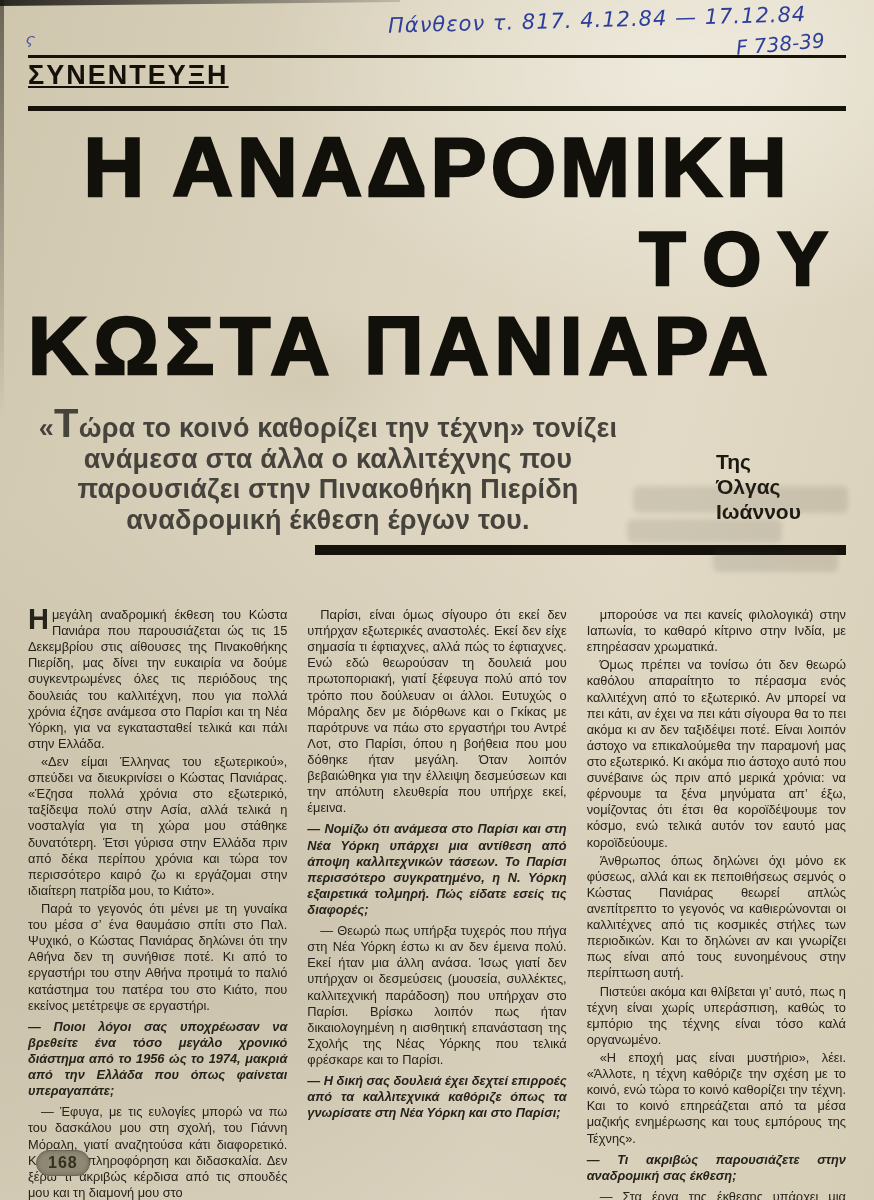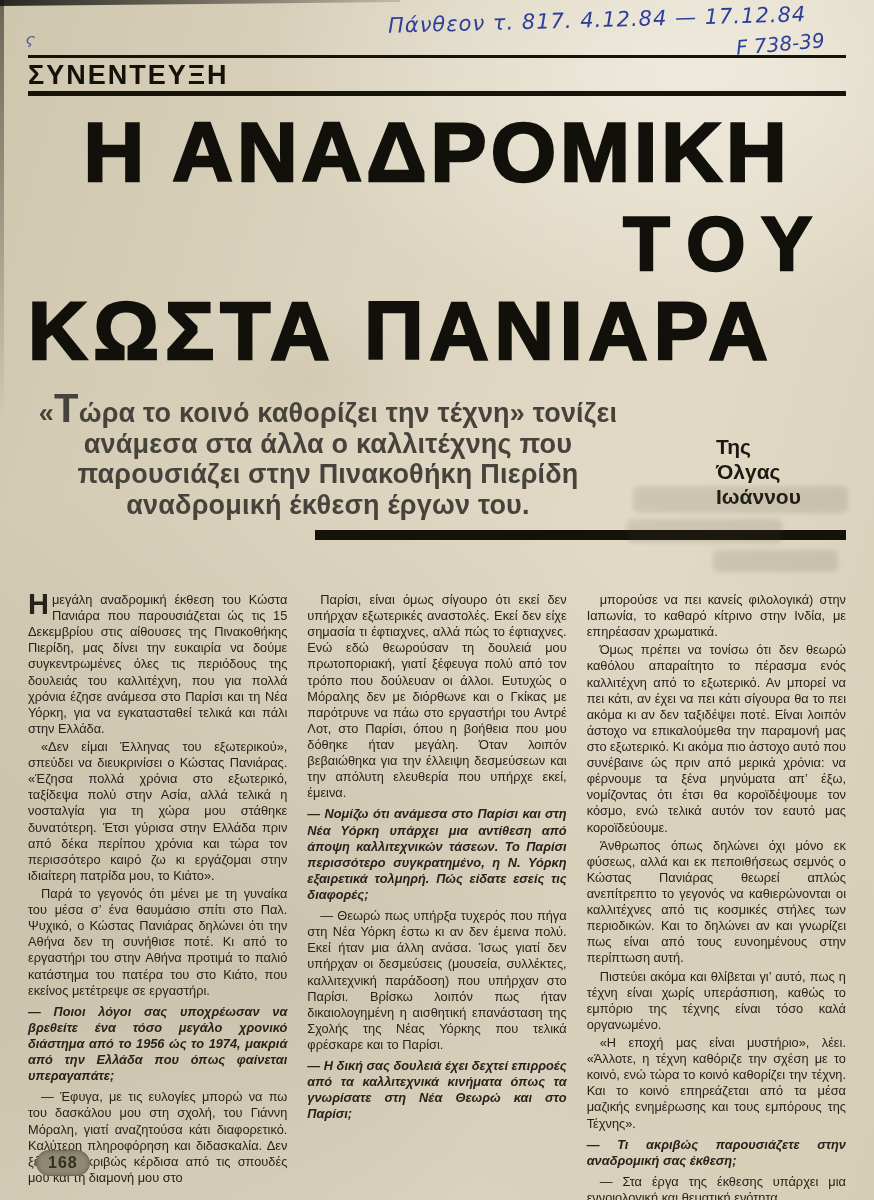--- a/index.html
+++ b/index.html
@@ -21,26 +21,26 @@
   .handwriting { position:absolute; color:#2e3f9b; font-style:italic;
     font-family:"DejaVu Sans",sans-serif; white-space:nowrap; }
   .hw-top { left:388px; top:8px; font-size:21px; letter-spacing:1px; transform:rotate(-1.6deg); }
   .hw-ref { left:736px; top:32px; font-size:20px; transform:rotate(-5deg); }
   .hw-mark { left:26px; top:30px; font-size:15px; transform:rotate(14deg); opacity:.8; }
 
   .content { position:absolute; left:0; top:0; right:0; padding:55px 28px 0; }
   .rule { background:#161309; }
   .rule.thin { height:3px; }
   .rule.thick { height:5px; }
-  .section-label { font-size:27px; font-weight:bold; letter-spacing:2px; padding:2px 0 0; color:#14110a; }
+  .section-label { font-size:27px; font-weight:bold; letter-spacing:2px; padding:2px 0 15px; color:#14110a;text-decoration:underline; }
 
   .hl { margin:0; color:#12100a; font-weight:bold; line-height:1.0;
     -webkit-text-stroke:2.5px #12100a; }
   .hl1 { font-size:84px; text-align:center; letter-spacing:4px; margin-top:14px; }
-  .hl2 { font-size:76px; text-align:right; letter-spacing:18px; margin-top:12px; margin-right:16px; }
+  .hl2 { font-size:76px; text-align:right; letter-spacing:18px; margin-top:12px; margin-right:0; }
   .hl3 { font-size:82px; letter-spacing:6px; margin-top:8px; }
 
   .deck-row { display:flex; margin-top:20px; }
   .deck { width:600px; margin:0; font-size:27px; font-weight:bold; line-height:1.13;
     color:#46433c; letter-spacing:.2px;text-align:center; }
   .deck .big-t { font-size:40px; line-height:.8; }
   .byline { margin-left:auto; margin-top:42px; width:130px; font-weight:bold;
     font-size:21px; line-height:1.2; white-space:pre-line; color:#1c1912; }
 
   .divider-bar { height:10px; background:#15120b; margin:10px 0 0 287px; }
@@ -102,21 +102,21 @@
           <p class="lead">Η μεγάλη αναδρομική έκθεση του Κώστα Πανιάρα που παρουσιάζεται ώς τις 15 Δεκεμβρίου στις αίθουσες της Πινακοθήκης Πιερίδη, μας δίνει την ευκαιρία να δούμε συγκεντρωμένες όλες τις περιόδους της δουλειάς του καλλιτέχνη, που για πολλά χρόνια έζησε ανάμεσα στο Παρίσι και τη Νέα Υόρκη, για να εγκατασταθεί τελικά και πάλι στην Ελλάδα.</p>
           <p class="n">«Δεν είμαι Έλληνας του εξωτερικού», σπεύδει να διευκρινίσει ο Κώστας Πανιάρας. «Έζησα πολλά χρόνια στο εξωτερικό, ταξίδεψα πολύ στην Ασία, αλλά τελικά η νοσταλγία για τη χώρα μου στάθηκε δυνατότερη. Έτσι γύρισα στην Ελλάδα πριν από δέκα περίπου χρόνια και τώρα τον περισσότερο καιρό ζω κι εργάζομαι στην ιδιαίτερη πατρίδα μου, το Κιάτο».</p>
           <p class="n">Παρά το γεγονός ότι μένει με τη γυναίκα του μέσα σ’ ένα θαυμάσιο σπίτι στο Παλ. Ψυχικό, ο Κώστας Πανιάρας δηλώνει ότι την Αθήνα δεν τη συνήθισε ποτέ. Κι από το εργαστήρι του στην Αθήνα προτιμά το παλιό κατάστημα του πατέρα του στο Κιάτο, που εκείνος μετέτρεψε σε εργαστήρι.</p>
           <p class="q">— Ποιοι λόγοι σας υποχρέωσαν να βρεθείτε ένα τόσο μεγάλο χρονικό διάστημα από το 1956 ώς το 1974, μακριά από την Ελλάδα που όπως φαίνεται υπεραγαπάτε;</p>
           <p class="n">— Έφυγα, με τις ευλογίες μπορώ να πω του δασκάλου μου στη σχολή, του Γιάννη Μόραλη, γιατί αναζητούσα κάτι διαφορετικό. Καλύτερη πληροφόρηση και διδασκαλία. Δεν ξέρω τι ακριβώς κέρδισα από τις σπουδές μου και τη διαμονή μου στο</p>
         </div>
       <div class="col">
           <p class="n">Παρίσι, είναι όμως σίγουρο ότι εκεί δεν υπήρχαν εξωτερικές αναστολές. Εκεί δεν είχε σημασία τι έφτιαχνες, αλλά πώς το έφτιαχνες. Ενώ εδώ θεωρούσαν τη δουλειά μου πρωτοποριακή, γιατί ξέφευγα πολύ από τον τρόπο που δούλευαν οι άλλοι. Ευτυχώς ο Μόραλης δεν με διόρθωνε και ο Γκίκας με παρότρυνε να πάω στο εργαστήρι του Αντρέ Λοτ, στο Παρίσι, όπου η βοήθεια που μου δόθηκε ήταν μεγάλη. Όταν λοιπόν βεβαιώθηκα για την έλλειψη δεσμεύσεων και την απόλυτη ελευθερία που υπήρχε εκεί, έμεινα.</p>
           <p class="q">— Νομίζω ότι ανάμεσα στο Παρίσι και στη Νέα Υόρκη υπάρχει μια αντίθεση από άποψη καλλιτεχνικών τάσεων. Το Παρίσι περισσότερο συγκρατημένο, η Ν. Υόρκη εξαιρετικά τολμηρή. Πώς είδατε εσείς τις διαφορές;</p>
           <p class="n">— Θεωρώ πως υπήρξα τυχερός που πήγα στη Νέα Υόρκη έστω κι αν δεν έμεινα πολύ. Εκεί ήταν μια άλλη ανάσα. Ίσως γιατί δεν υπήρχαν οι δεσμεύσεις (μουσεία, συλλέκτες, καλλιτεχνική παράδοση) που υπήρχαν στο Παρίσι. Βρίσκω λοιπόν πως ήταν δικαιολογημένη η αισθητική επανάσταση της Σχολής της Νέας Υόρκης που τελικά φρέσκαρε και το Παρίσι.</p>
-          <p class="q">— Η δική σας δουλειά έχει δεχτεί επιρροές από τα καλλιτεχνικά κινήματα όπως τα γνωρίσατε στη Νέα Θεωρώ και στο Παρίσι;</p>
+          <p class="q">— Η δική σας δουλειά έχει δεχτεί επιρροές από τα καλλιτεχνικά καθόριζε όπως τα γνωρίσατε στη Νέα Υόρκη και στο Παρίσι;</p>
         </div>
       <div class="col">
           <p class="n">μπορούσε να πει κανείς φιλολογικά) στην Ιαπωνία, το καθαρό κίτρινο στην Ινδία, με επηρέασαν χρωματικά.</p>
           <p class="n">Όμως πρέπει να τονίσω ότι δεν θεωρώ καθόλου απαραίτητο το πέρασμα ενός καλλιτέχνη από το εξωτερικό. Αν μπορεί να πει κάτι, αν έχει να πει κάτι σίγουρα θα το πει ακόμα κι αν δεν ταξιδέψει ποτέ. Είναι λοιπόν άστοχο να επικαλούμεθα την παραμονή μας στο εξωτερικό. Κι ακόμα πιο άστοχο αυτό που συνέβαινε ώς πριν από μερικά χρόνια: να φέρνουμε τα ξένα μηνύματα απ’ έξω, νομίζοντας ότι έτσι θα κοροϊδέψουμε τον κόσμο, ενώ τελικά αυτόν τον εαυτό μας κοροϊδεύουμε.</p>
           <p class="n">Άνθρωπος όπως δηλώνει όχι μόνο εκ φύσεως, αλλά και εκ πεποιθήσεως σεμνός ο Κώστας Πανιάρας θεωρεί απλώς ανεπίτρεπτο το γεγονός να καθιερώνονται οι καλλιτέχνες από τις κοσμικές στήλες των περιοδικών. Και το δηλώνει αν και γνωρίζει πως είναι από τους ευνοημένους στην περίπτωση αυτή.</p>
           <p class="n">Πιστεύει ακόμα και θλίβεται γι’ αυτό, πως η τέχνη είναι χωρίς υπεράσπιση, καθώς το εμπόριο της τέχνης είναι τόσο καλά οργανωμένο.</p>
           <p class="n">«Η εποχή μας είναι μυστήριο», λέει. «Άλλοτε, η τέχνη καθόριζε την σχέση με το κοινό, ενώ τώρα το κοινό καθορίζει την τέχνη. Και το κοινό επηρεάζεται από τα μέσα μαζικής ενημέρωσης και τους εμπόρους της Τέχνης».</p>
           <p class="q">— Τι ακριβώς παρουσιάζετε στην αναδρομική σας έκθεση;</p>
           <p class="n">— Στα έργα της έκθεσης υπάρχει μια εννοιολογική και θεματική ενότητα.</p>
         </div>

